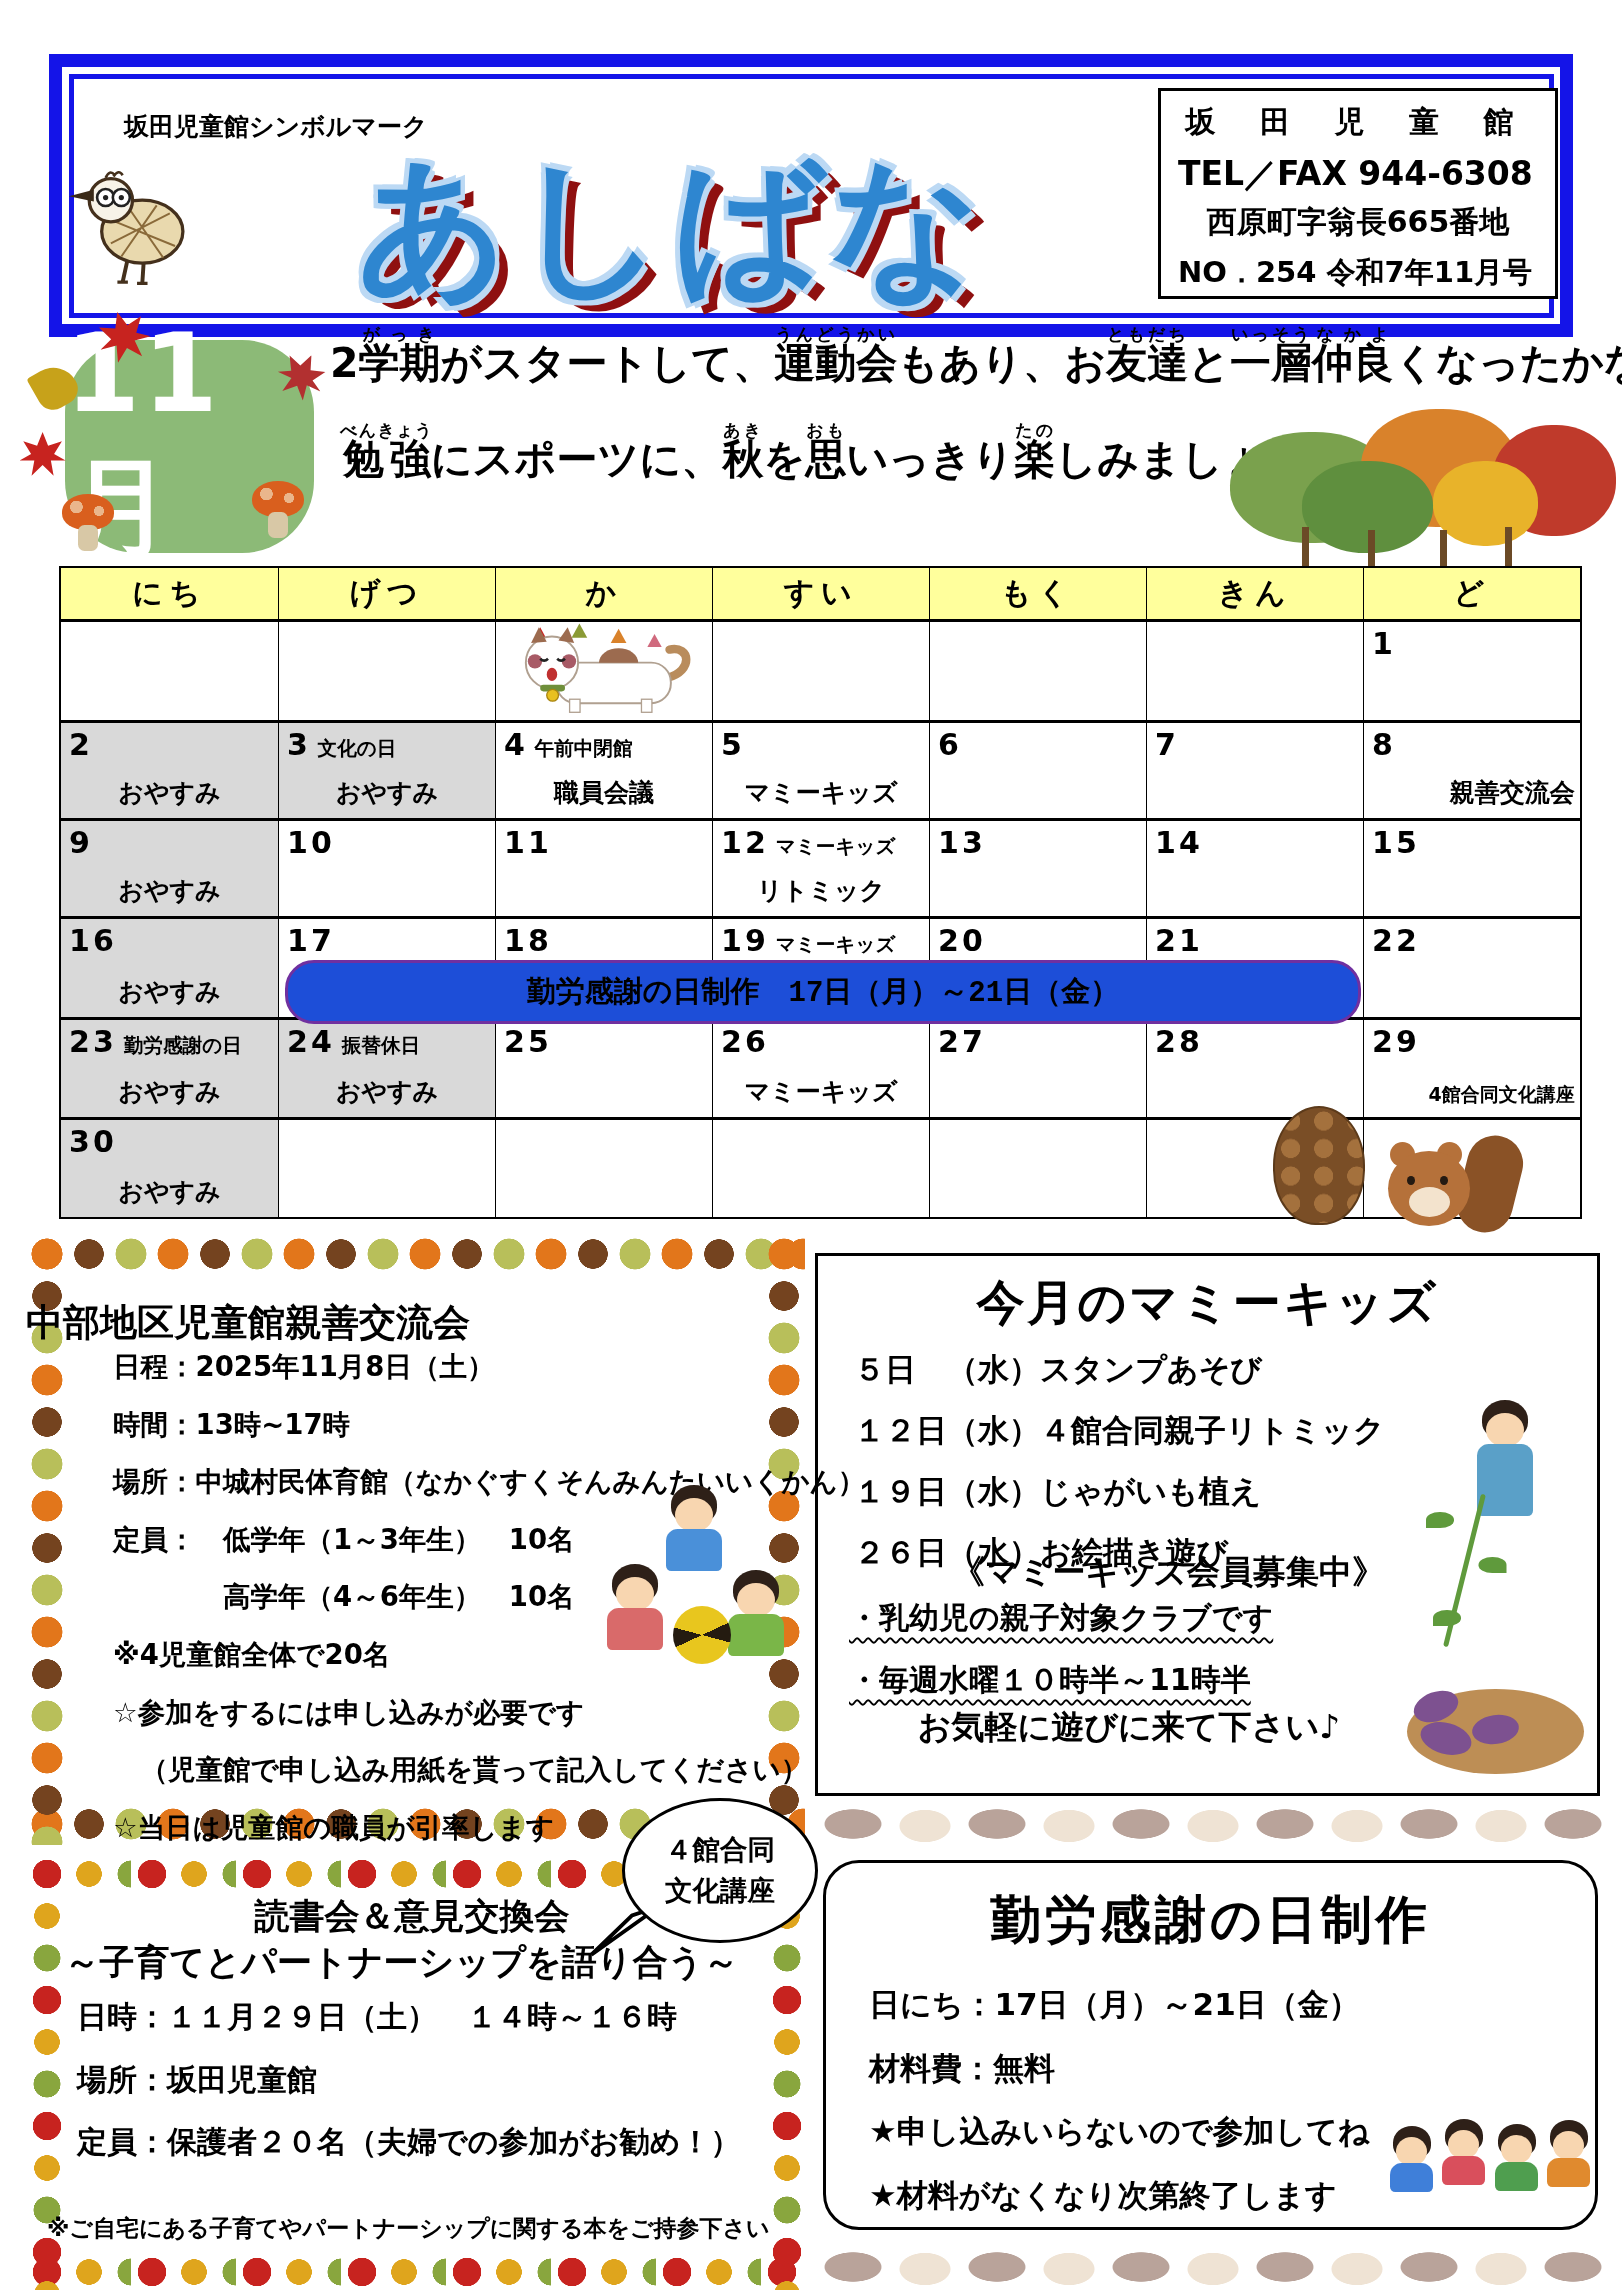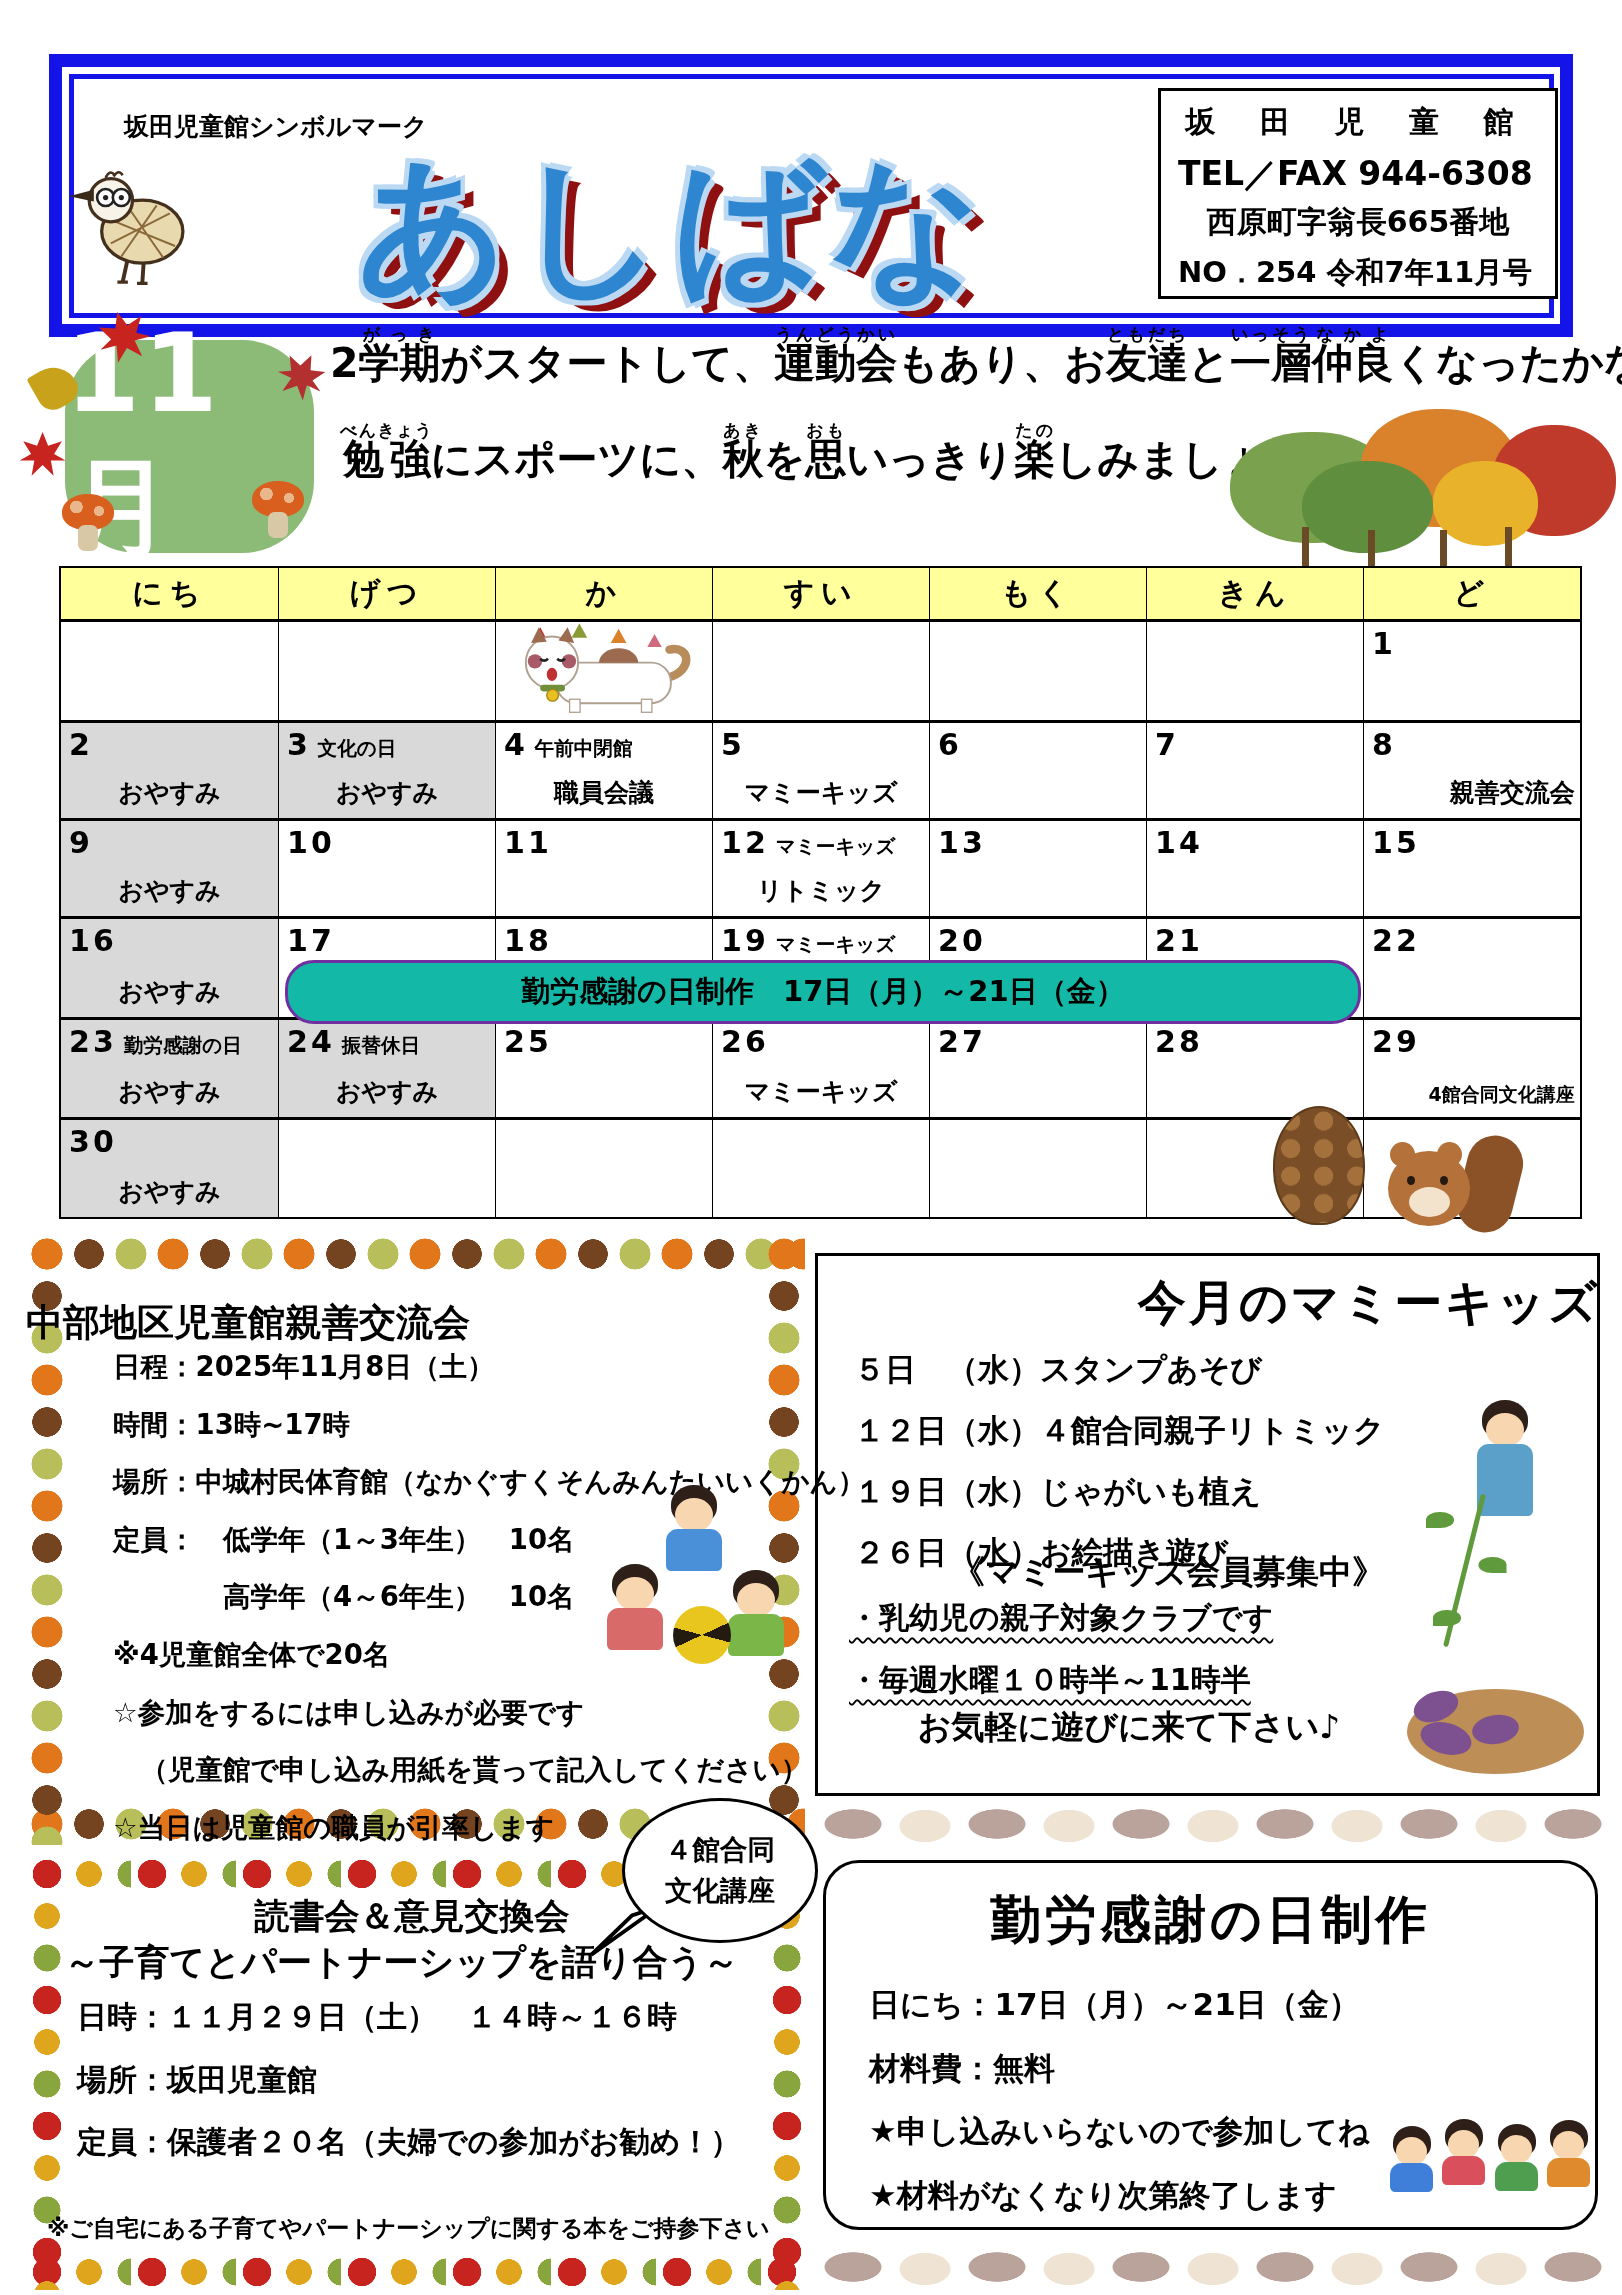--- a/index.html
+++ b/index.html
@@ -55,23 +55,23 @@
     font-size:30px;font-weight:bold;letter-spacing:6.5px;}
   .cal-cell.off{background:#d9d9d9;}
   .cal-top{display:flex;align-items:baseline;gap:6.5px;}
   .cal-num{font-size:30px;font-weight:bold;letter-spacing:3.3px;}
   .cal-title{font-size:19.6px;font-weight:bold;white-space:nowrap;}
   .cal-note{position:absolute;bottom:9.2px;left:0;right:0;text-align:center;font-size:25px;font-weight:bold;white-space:nowrap;}
   .cal-note.right{text-align:right;padding-right:5.2px;}
   .cal-note.small{font-size:19px;}
   .plan-label{position:absolute;left:69px;top:648px;width:412px;text-align:center;
     font-size:50px;font-weight:bold;letter-spacing:1.3px;z-index:2;}
-  .cal-banner{position:absolute;left:285px;top:960px;width:1070px;height:58px;background:#14b8a6;
+  .cal-banner{position:absolute;left:285px;top:960px;width:1070px;height:58px;background:#1d4ed8;
     border:3.9px solid #7030a0;border-radius:29px;display:flex;align-items:center;justify-content:center;
-    font-size:29px;font-weight:bold;z-index:2;white-space:nowrap;}
+    font-size:29px;font-weight:bold;z-index:2;white-space:nowrap;font-family:Liberation Mono, monospace;}
   .cat-illu{position:absolute;left:501px;top:622px;width:196px;height:95px;z-index:2;}
 
   
   .pinecone{position:absolute;left:1273px;top:1106px;width:88px;height:115px;z-index:2;
     background:#7a4e26;border:2.6px solid #5c3a1a;border-radius:50% 50% 46% 46%;
     background-image:radial-gradient(circle 9.8px at 15.7px 13px,#a4713d 95%,transparent);background-size:33px 27.5px;}
   .squirrel{position:absolute;left:1381px;top:1135px;width:137px;height:108px;z-index:2;}
   .sq-tail{position:absolute;right:0;top:0;width:56px;height:98px;background:#8a5226;border-radius:29px;transform:rotate(14deg);}
   .sq-head{position:absolute;left:6.5px;top:16.4px;width:82px;height:75px;background:#b5713a;border-radius:50%;}
   .sq-ear{position:absolute;width:25px;height:25px;background:#b5713a;border-radius:50%;top:6.5px;}
@@ -109,21 +109,21 @@
   .kids{position:absolute;left:602px;top:1485px;width:196px;height:196px;z-index:2;}
   .kid{position:absolute;width:65px;}
   .kid-hair{width:46px;height:39px;background:#2e2018;border-radius:50% 50% 42% 42%;margin:0 auto;}
   .kid-face{width:38px;height:34px;background:#f8d6b0;border-radius:50%;margin:-26px auto 0;}
   .kid-shirt{width:56px;height:42px;border-radius:11.8px 11.8px 5.2px 5.2px;margin:-2.6px auto 0;}
   .ball{position:absolute;width:58px;height:58px;border-radius:50%;
     background:conic-gradient(#e8c61e 0 65deg,#241b10 65deg 105deg,#e8c61e 105deg 245deg,#241b10 245deg 285deg,#e8c61e 285deg 360deg);}
 
   
   .mammy-box{position:absolute;left:815px;top:1253px;width:785px;height:543px;border:3.3px solid #000;background:#fff;box-sizing:border-box;}
-  .m-title{position:absolute;left:815px;top:1271px;width:785px;text-align:right;font-size:48px;font-weight:bold;letter-spacing:2.6px;}
+  .m-title{position:absolute;left:815px;top:1271px;width:785px;text-align:center;font-size:48px;font-weight:bold;letter-spacing:2.6px;}
   #mammy-schedule{position:absolute;left:854px;top:1349px;}
   .m-line{font-size:31px;font-weight:600;white-space:nowrap;margin-bottom:19px;}
   .m-recruit{position:absolute;left:815px;top:1550px;width:707px;text-align:center;font-size:33px;font-weight:bold;}
   #mammy-points{position:absolute;left:849px;top:1598px;}
   .p-line{font-size:30px;font-weight:bold;white-space:nowrap;margin-bottom:21px;
     text-decoration:underline;text-decoration-style:wavy;text-decoration-thickness:2px;text-underline-offset:9.2px;}
   .m-closing{position:absolute;left:841px;top:1705px;width:576px;text-align:center;font-size:33px;font-weight:800;}
   .potato-scene{position:absolute;left:1400px;top:1361px;width:196px;height:419px;}
   .mound{position:absolute;left:6.5px;bottom:6.5px;width:177px;height:85px;background:#bd8e55;border-radius:50%;}
   .potato{position:absolute;background:#7d5190;border-radius:50%;}

